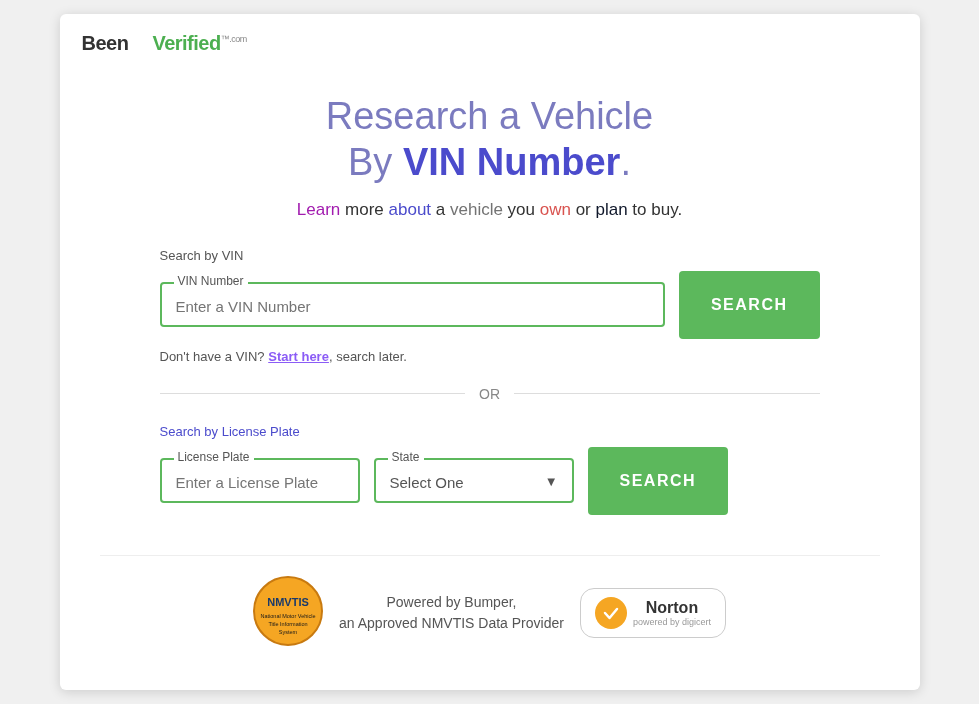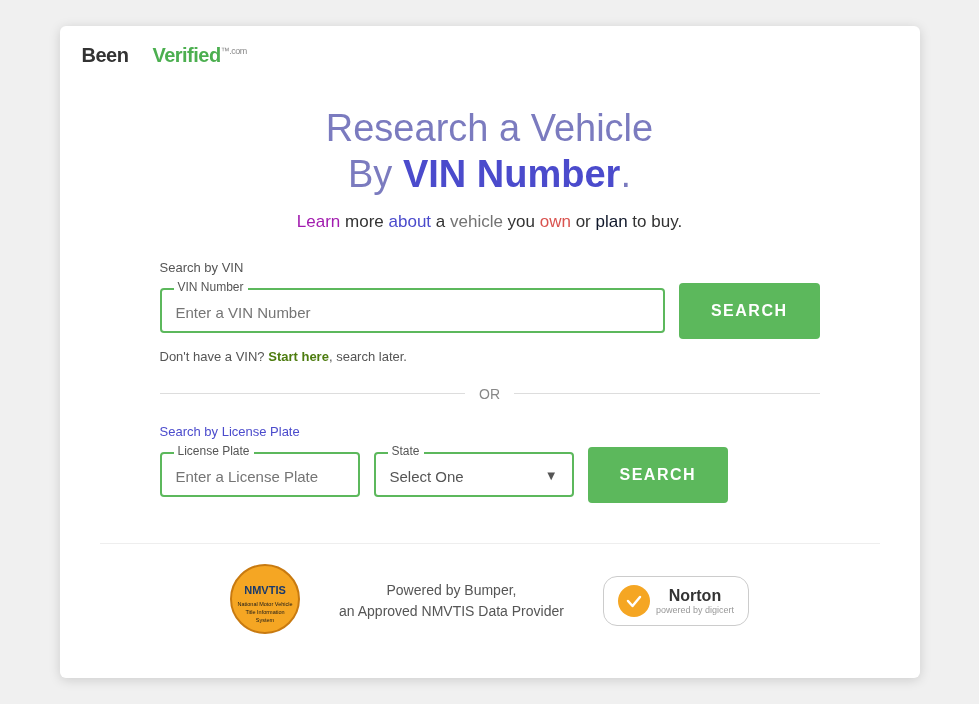--- a/index.html
+++ b/index.html
@@ -116,35 +116,36 @@
       color: #999;
       border-radius: 4px;
       background: transparent;
     }
     .search-btn {
       background: #5cb85c;
       color: #fff;
       border: none;
       border-radius: 4px;
       padding: 0 32px;
-      height: 56px;
+      height: 68px;
       font-size: 16px;
       font-weight: bold;
       letter-spacing: 1.5px;
       cursor: pointer;
       white-space: nowrap;
     }
     .no-vin-text {
       font-size: 13px;
       color: #555;
       margin-top: 10px;
     }
     .no-vin-text a {
-      color: #4d7c0f;
+      color: #8b5cf6;
       font-weight: bold;
+      text-decoration: underline;
       cursor: pointer;
     }
     .divider {
       display: flex;
       align-items: center;
       margin: 22px 0;
       color: #888;
       font-size: 14px;
     }
     .divider::before,
@@ -189,21 +190,21 @@
       top: 50%;
       transform: translateY(-50%);
       pointer-events: none;
       color: #555;
       font-size: 13px;
     }
     .footer-area {
       display: flex;
       align-items: center;
       justify-content: center;
-      gap: 39px;
+      gap: 16px;
       margin-top: 40px;
       padding-top: 20px;
       border-top: 1px solid #eee;
     }
     .nmvtis-logo {
       display: flex;
       flex-direction: column;
       align-items: center;
     }
     .powered-text {

